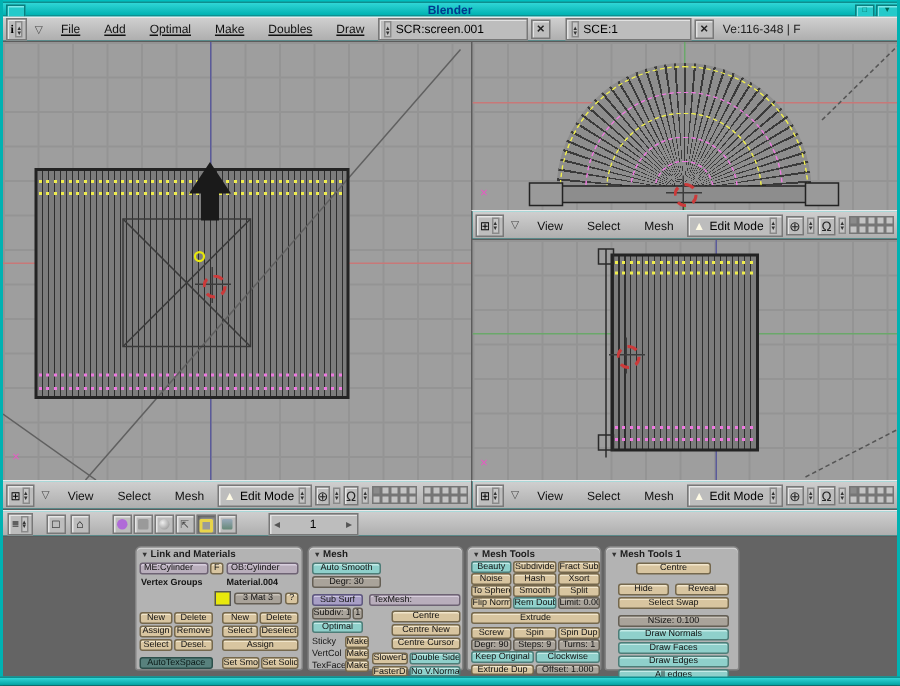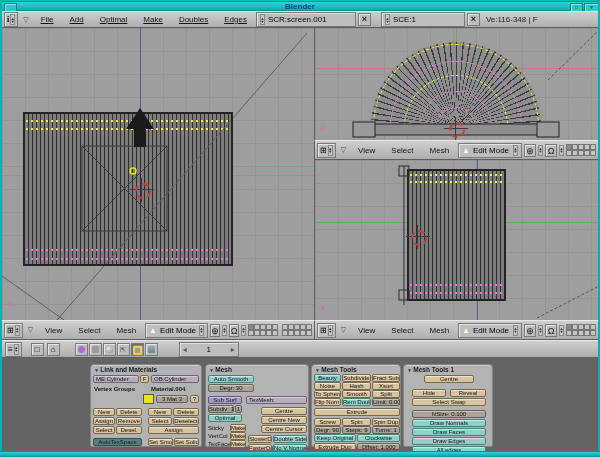--- a/index.html
+++ b/index.html
@@ -104,21 +104,21 @@
           <span>▲</span>
           <span>▼</span>
         </span>
     </div>
     <span class="collapse">▽</span>
     <span class="menu-item">File</span>
     <span class="menu-item">Add</span>
     <span class="menu-item">Optimal</span>
     <span class="menu-item">Make</span>
     <span class="menu-item">Doubles</span>
-    <span class="menu-item">Edges</span>
+    <span class="menu-item">Draw</span>
     <div class="fldbox" style="width:92px;text-align:center;">
       <span class="stepper">
           <span>▲</span>
           <span>▼</span>
         </span>
       <span>SCR:screen.001</span>
     </div>
     <div class="xbtn">×</div>
     <div class="fldbox" style="width:76px;margin-left:8px;">
       <span class="stepper">

